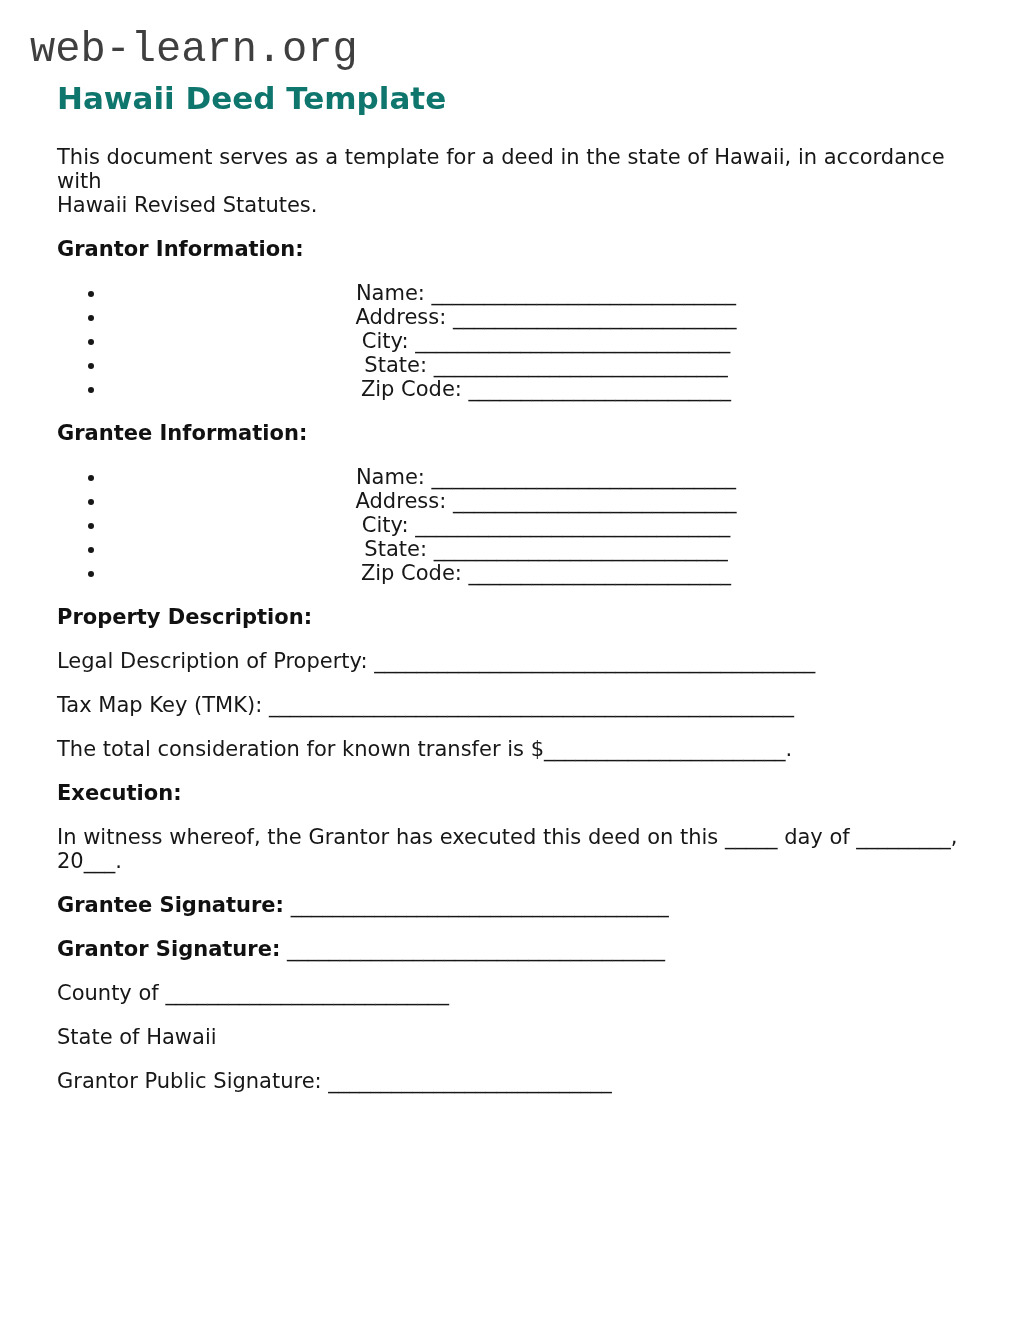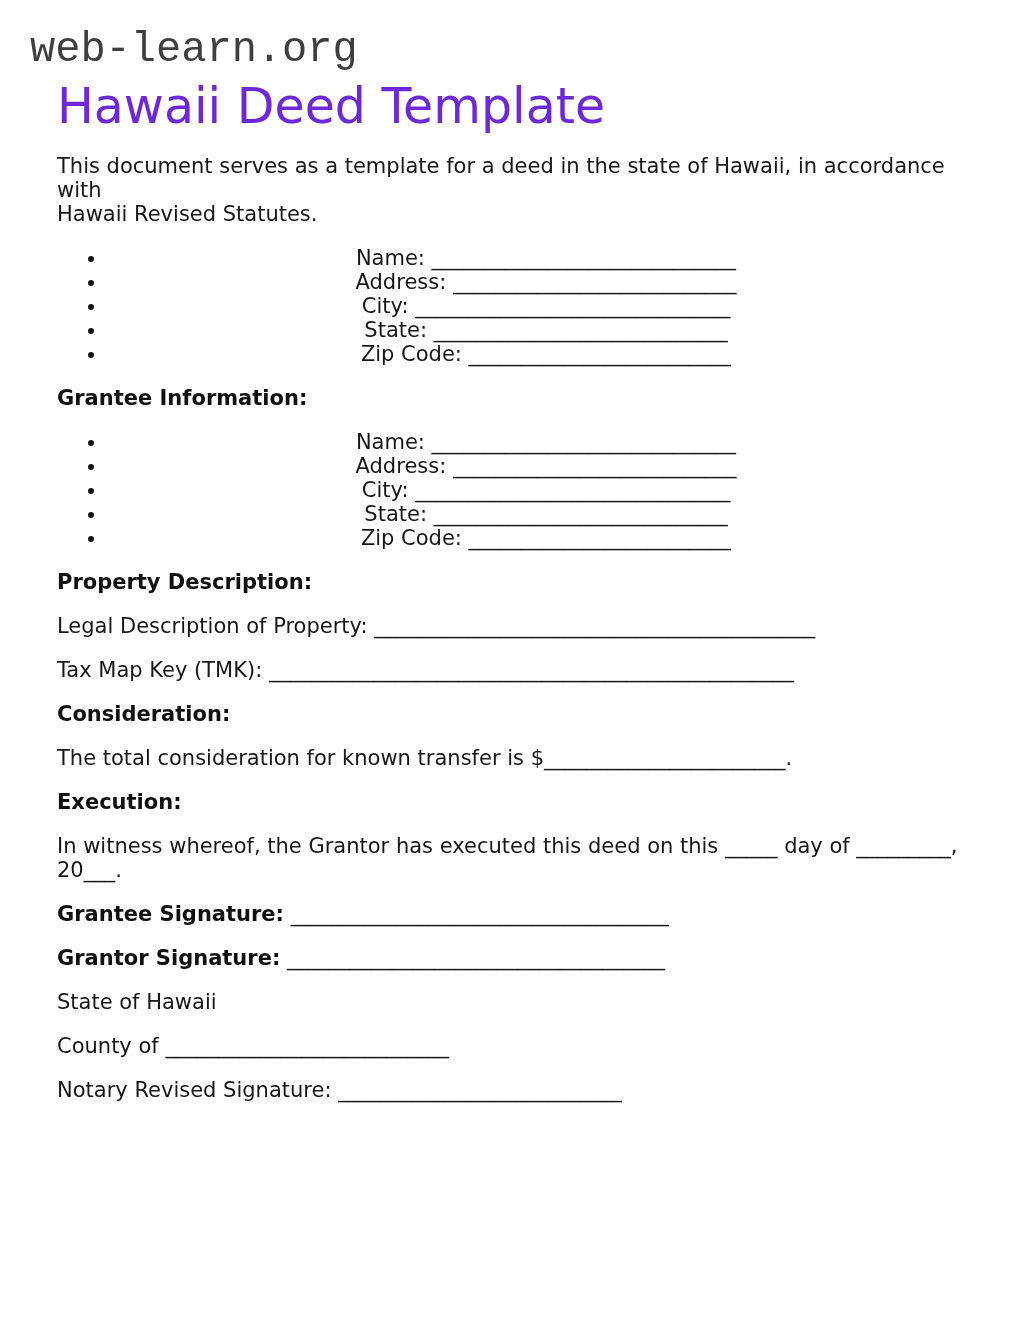--- a/index.html
+++ b/index.html
@@ -18,28 +18,28 @@
     line-height: 24px;
     color: #171717;
     overflow: hidden;
   }
   .logo {
     font-family: "Liberation Mono", "DejaVu Sans Mono", monospace;
     font-size: 42px;
     line-height: 44px;
     font-weight: normal;
     color: #3f3f3f;
-    margin: 2px 0 12px -27px;
+    margin: 2px 0 3px -27px;
   }
   .title {
-    font-size: 49px;
+    font-size: 31px;
     line-height: 46px;
     margin: 2px 0 24px 0;
-    font-weight: normal;
-    color: #6d28d9;
+    font-weight: bold;
+    color: #0f766e;
   }
   .para {
     margin: 20px 0;
     white-space: pre-line;
   }
   p.heading {
     margin: 20px 0;
   }
   .heading, .bold {
     font-weight: bold;
@@ -62,20 +62,21 @@
 
 <div class="page">
 
   <div class="logo">web-learn.org</div>
 
   <h1 class="title">Hawaii Deed Template</h1>
 
   <p class="para">This document serves as a template for a deed in the state of Hawaii, in accordance with
 Hawaii Revised Statutes.</p>
 
+  <p class="heading">Grantor Information:</p>
   <ul class="fields">
     <li>Name: _____________________________</li>
     <li>Address: ___________________________</li>
     <li>City: ______________________________</li>
     <li>State: ____________________________</li>
     <li>Zip Code: _________________________</li>
   </ul>
 
   <p class="heading">Grantee Information:</p>
   <ul class="fields">
@@ -83,28 +84,27 @@
     <li>Address: ___________________________</li>
     <li>City: ______________________________</li>
     <li>State: ____________________________</li>
     <li>Zip Code: _________________________</li>
   </ul>
 
   <p class="heading">Property Description:</p>
   <p class="para">Legal Description of Property: __________________________________________</p>
   <p class="para">Tax Map Key (TMK): __________________________________________________</p>
 
-  <p class="heading">Consideration:</p>
   <p class="para">The total consideration for known transfer is $_______________________.</p>
 
   <p class="heading">Execution:</p>
   <p class="para">In witness whereof, the Grantor has executed this deed on this _____ day of _________,
 20___.</p>
 
   <p class="para"><span class="bold">Grantee Signature:</span><span> ____________________________________</span></p>
 
   <p class="para"><span class="bold">Grantor Signature:</span><span> ____________________________________</span></p>
 
+  <p class="para">County of ___________________________</p>
   <p class="para">State of Hawaii</p>
-  <p class="para">County of ___________________________</p>
-  <p class="para">Notary Revised Signature: ___________________________</p>
+  <p class="para">Grantor Public Signature: ___________________________</p>
 
 </div>
 
 </body></html>

